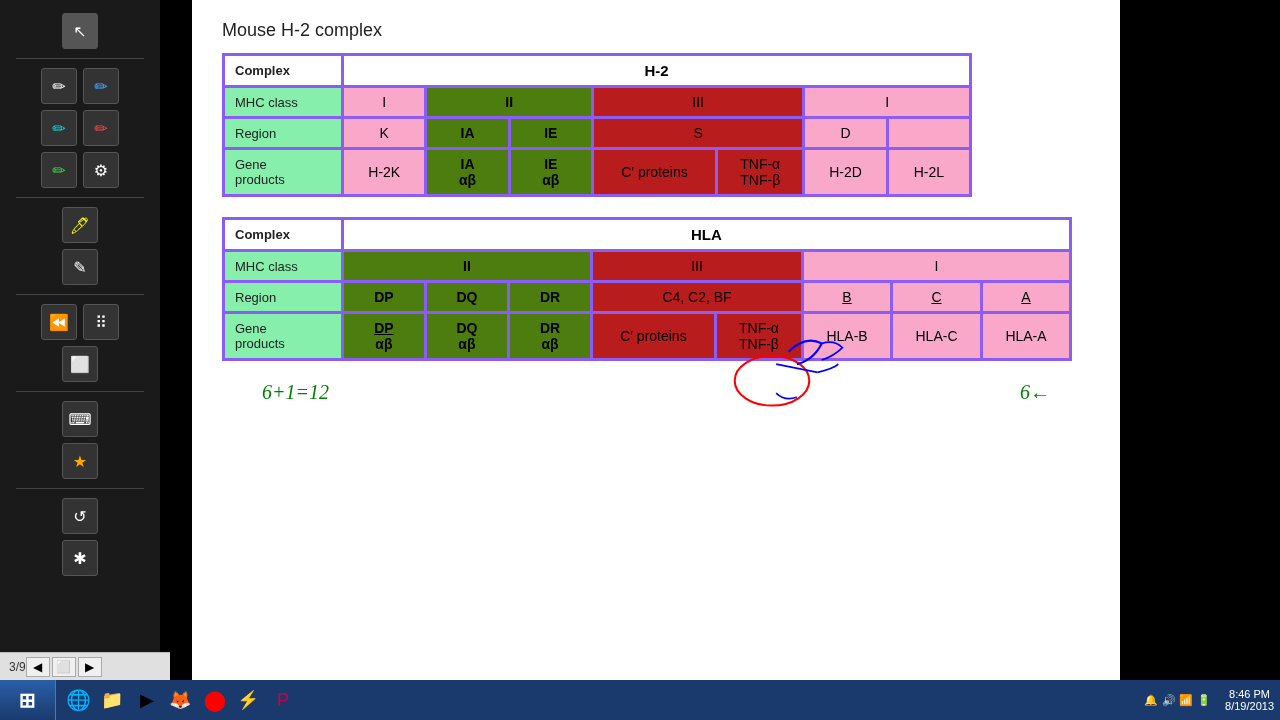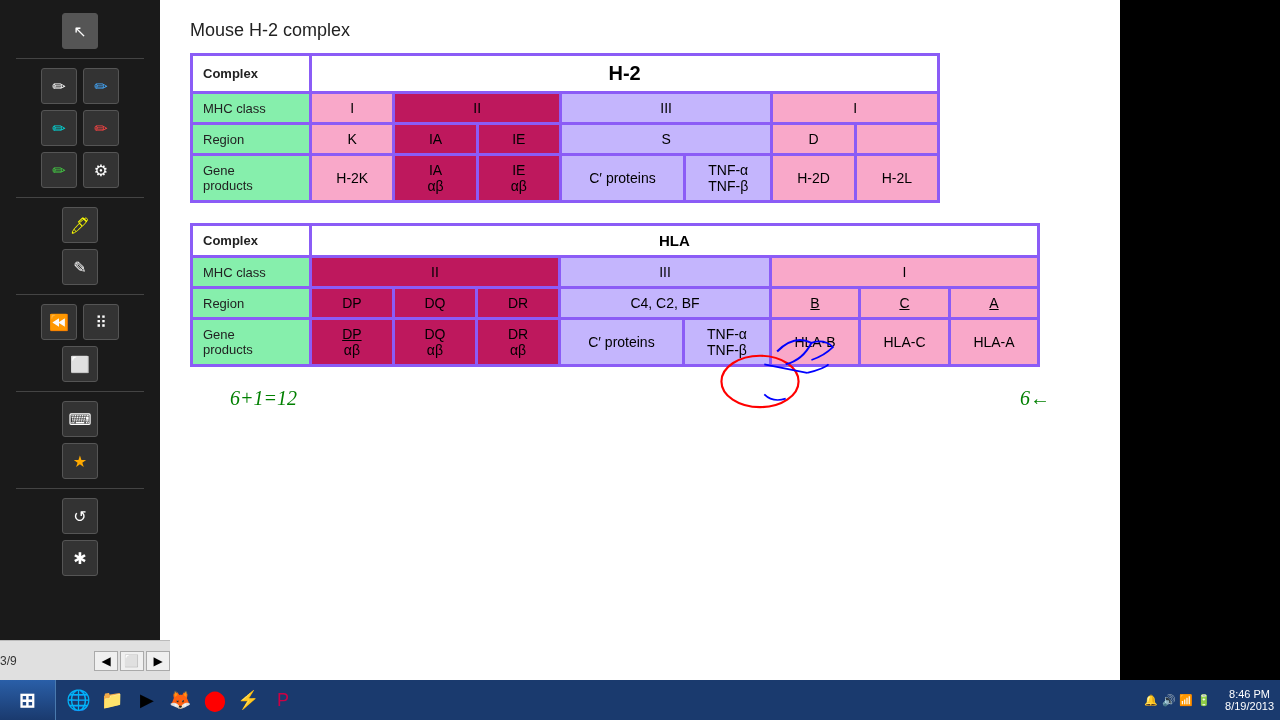--- a/index.html
+++ b/index.html
@@ -53,20 +53,21 @@
       margin: 6px 0;
     }
 
     
     #main {
       flex: 1;
       background: #fff;
       overflow: hidden;
       padding: 20px 30px;
       position: relative;
+      margin-left: 32px;
     }
 
     .section-title {
       font-size: 18px;
       font-weight: normal;
       margin-bottom: 12px;
       color: #222;
     }
 
     table {
@@ -88,22 +89,22 @@
     }
 
     .label-col {
       text-align: left;
       font-size: 13px;
       color: #222;
       min-width: 80px;
     }
 
     .pink { background: #f9a8c9; }
-    .blue { background: #be185d; }
-    .green { background: #c4b5fd; }
+    .blue { background: #4d7c0f; font-weight: bold; }
+    .green { background: #b91c1c; }
     .white-cell { background: #86efac; }
 
     .underline { text-decoration: underline; }
 
     
     .drawing-layer {
       position: absolute;
       top: 0;
       left: 0;
       width: 100%;
@@ -183,25 +184,25 @@
       padding: 0 6px;
     }
 
     
     #status-bar {
       position: absolute;
       bottom: 40px;
       left: 0;
       width: 170px;
       background: #e0e0e0;
-      height: 40px;
-      display: flex;
-      align-items: center;
-      justify-content: space-between;
-      padding: 0 0;
+      height: 28px;
+      display: flex;
+      align-items: center;
+      justify-content: flex-start;
+      padding: 0 9px;
       border-top: 1px solid #bbb;
       z-index: 50;
     }
 
     .status-text {
       font-size: 12px;
       color: #333;
     }
 
     .nav-btns {
@@ -258,21 +259,21 @@
   <div class="tool-btn">✱</div>
 </div>
 
 <div id="main">
 
   <div class="section-title">Mouse H-2 complex</div>
   <table style="width: 750px;">
     <tbody>
         <tr class="header-row">
       <td class="label-col white-cell">Complex</td>
-      <td colspan="7" class="white-cell" style="font-weight:bold; font-size:20px;">H-2</td>
+      <td colspan="7" class="white-cell" style="font-weight:bold; font-size:15px;">H-2</td>
     </tr>
     <tr>
       <td class="label-col white-cell">MHC class</td>
       <td class="pink">I</td>
       <td class="blue" colspan="2">II</td>
       <td class="green" colspan="2">III</td>
       <td class="pink" colspan="2">I</td>
     </tr>
     <tr>
       <td class="label-col white-cell">Region</td>

